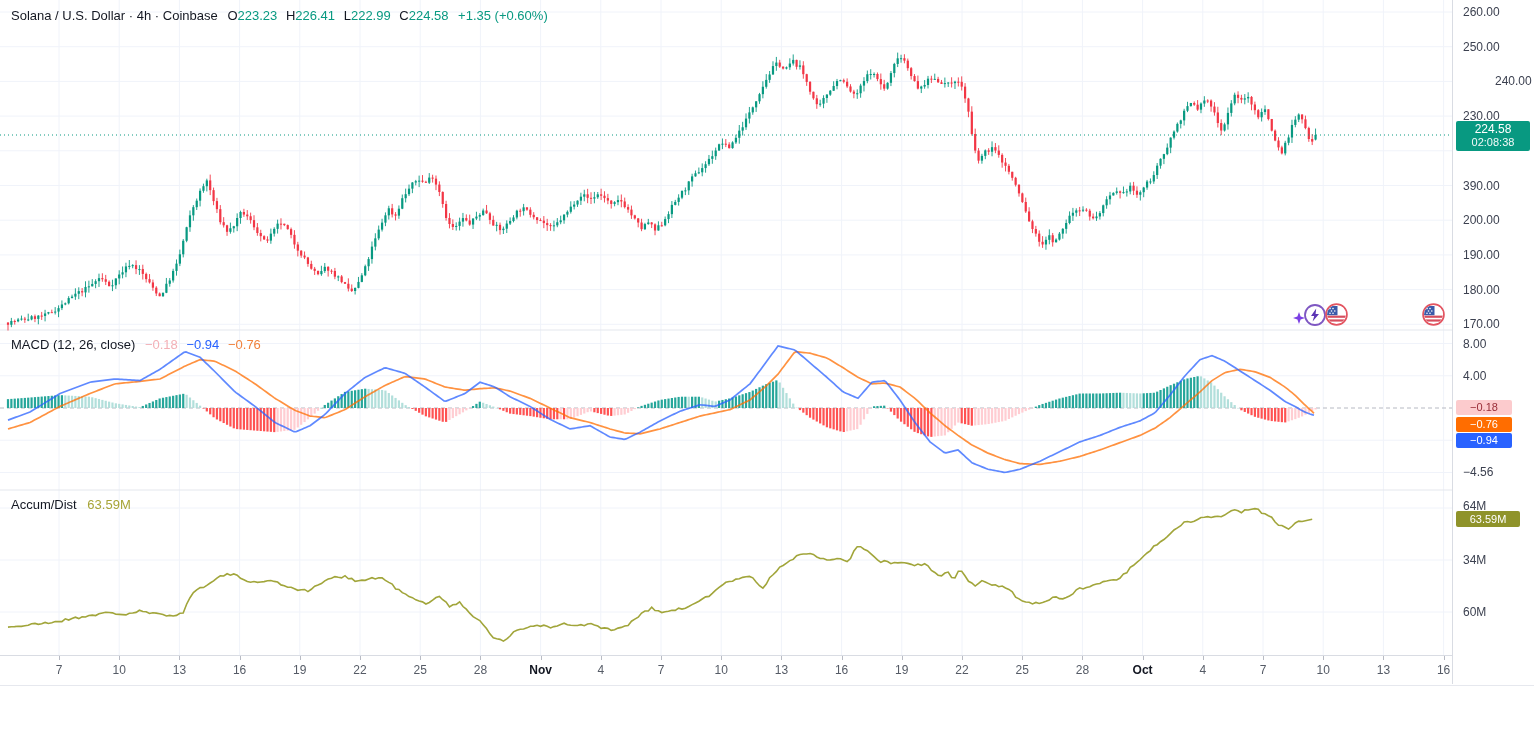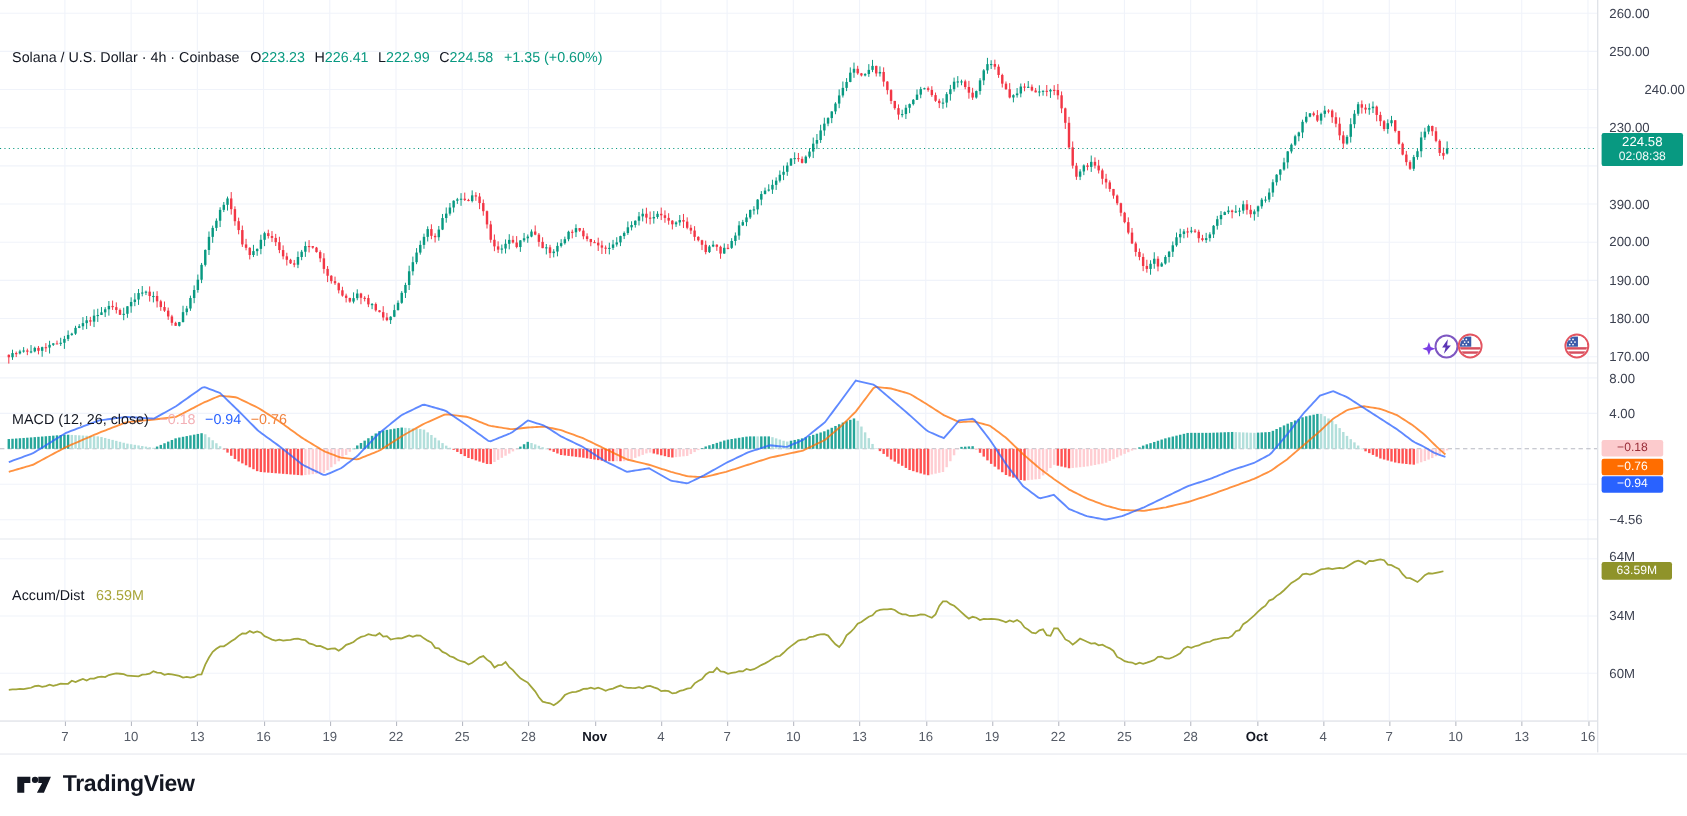--- a/index.html
+++ b/index.html
@@ -1,19 +1,19 @@
 <!DOCTYPE html>
 <html><head>
 <meta charset="utf-8">
 <style>
   html,body{margin:0;padding:0;background:#fff;}
   #root{position:relative;width:1534px;height:742px;background:#fff;overflow:hidden;
         font-family:"Liberation Sans",sans-serif;-webkit-font-smoothing:antialiased;}
   #chart-svg{position:absolute;left:0;top:0;}
-  .legend{position:absolute;font-size:13px;color:#131722;white-space:nowrap;z-index:5;margin-top:36px;}
+  .legend{position:absolute;font-size:13px;color:#131722;white-space:nowrap;z-index:5;}
   .teal{color:#089981;}
   .lg-hist{color:#f3b0b6;}
   .lg-macd{color:#2962ff;}
   .lg-sig{color:#f0823d;}
   .lg-ad{color:#a7a437;}
   .scale-col{position:absolute;left:1452px;top:0;width:82px;height:684px;border-left:1px solid #d9dce3;background:#fff;z-index:4;}
   .scale-label{position:absolute;left:10px;transform:translateY(-50%);font-size:12px;color:#3c4150;white-space:nowrap;}
   .badge{position:absolute;left:3px;border-radius:2px;text-align:center;z-index:6;}
   .badge-price{width:74px;top:121px;background:#089981;color:#fff;padding:2px 0;line-height:13px;}
   .badge-price .p{font-size:12px;}
@@ -1417,22 +1417,14 @@
       <div class="tick" style="left: 1263px;"></div>
       <div class="time-label" style="left: 1263px;">7</div>
       <div class="tick" style="left: 1323.2px;"></div>
       <div class="time-label" style="left: 1323.2px;">10</div>
       <div class="tick" style="left: 1383.4px;"></div>
       <div class="time-label" style="left: 1383.4px;">13</div>
       <div class="tick" style="left: 1443.6px;"></div>
       <div class="time-label" style="left: 1443.6px;">16</div>
     </div>
 
-  <div id="logo">
-    <svg width="34" height="28" viewBox="0 0 40 30">
-      <path d="M2 7 H16 V13.5 H9.5 V24 H2 Z" fill="#131722"></path>
-      <circle cx="21" cy="10.2" r="3.4" fill="#131722"></circle>
-      <path d="M24.5 7 H38 L30.5 24 H23 L28.6 13.5 H24.5 Z" fill="#131722"></path>
-    </svg>
-    <span class="logo-text">TradingView</span>
-  </div>
 
 </div>
 
 </body></html>

